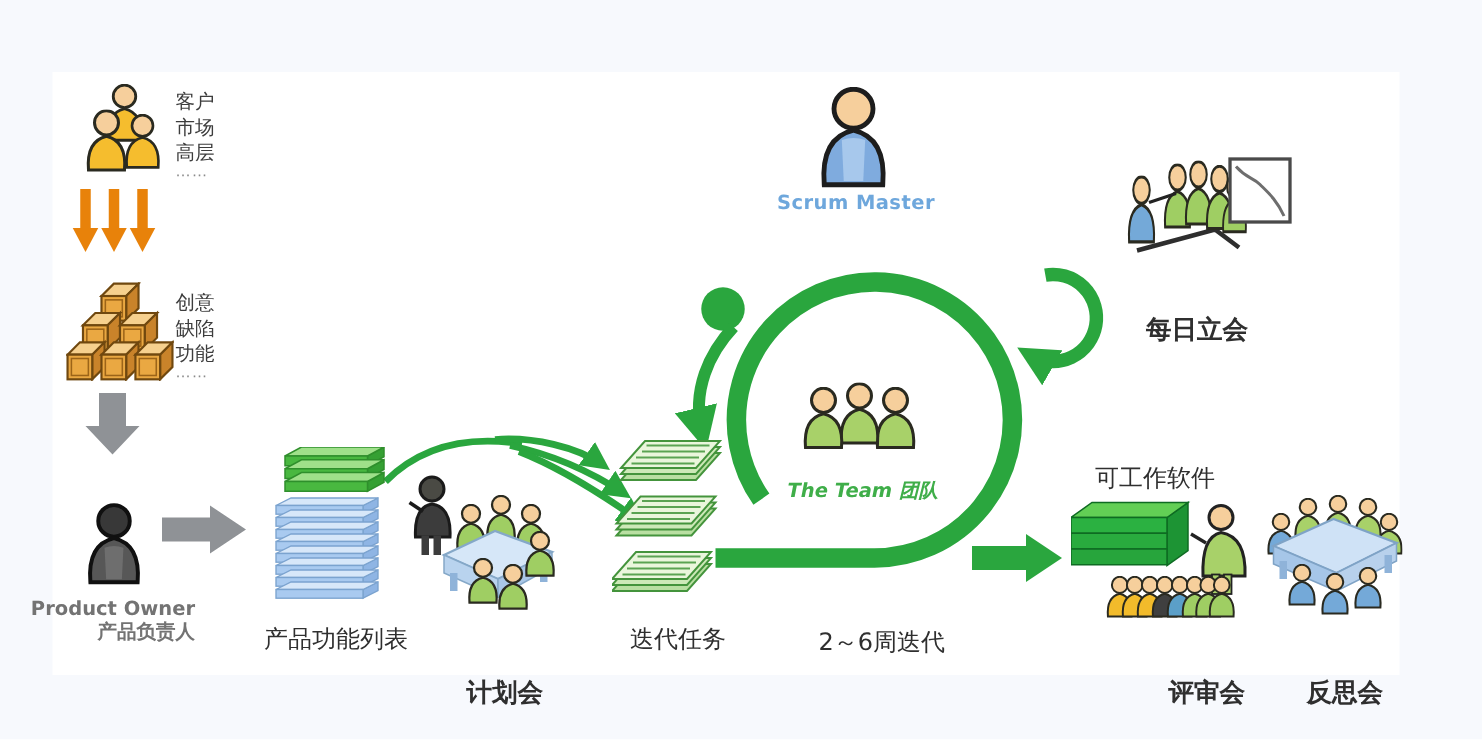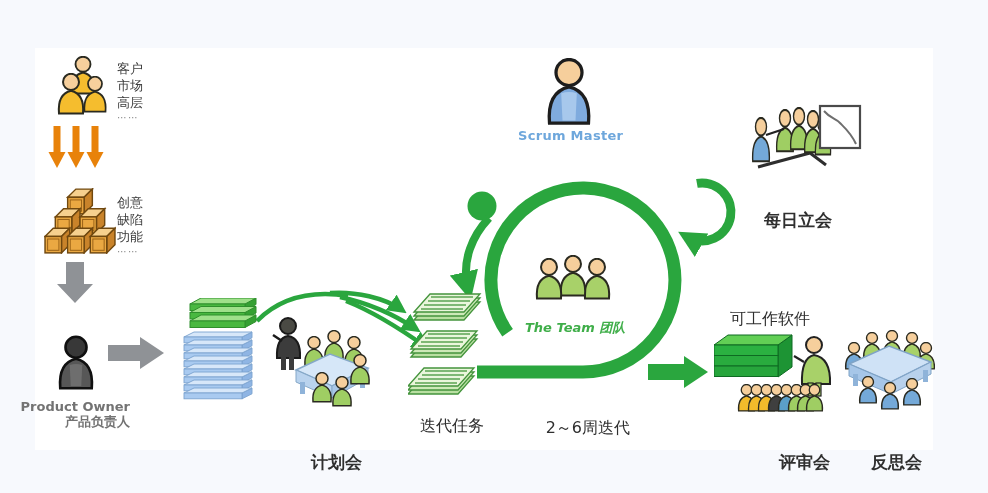--- a/index.html
+++ b/index.html
@@ -130,20 +130,21 @@
     <use href="#bk-gs" transform="translate(14,17)"></use>
     <use href="#bk-bs" transform="translate(8,34)"></use>
     <use href="#bk-bs" transform="translate(8,42)"></use>
     <use href="#bk-bs" transform="translate(8,50)"></use>
     <use href="#bk-bs" transform="translate(8,58)"></use>
     <use href="#bk-bs" transform="translate(8,66)"></use>
     <use href="#bk-bs" transform="translate(8,74)"></use>
     <use href="#bk-bs" transform="translate(8,82)"></use>
     <use href="#bk-bs" transform="translate(8,90)"></use>
   </svg>
+  <div class="lbl" style="left:148px;top:416px;width:124px">产品功能列表</div>
 
   <svg class="abs" style="left:272px;top:314px" width="100" height="98" viewBox="0 0 100 98">
     <g>
       <circle cx="16" cy="12" r="8" fill="#4a4a44" stroke="#1a1a1a" stroke-width="2"></circle>
       <path d="M5,44 Q4,24 16,22 Q29,24 28,44 Z" fill="#3c3c3c" stroke="#1a1a1a" stroke-width="2"></path>
       <path d="M10,27 L1,21" stroke="#1a1a1a" stroke-width="2.4"></path>
       <rect x="9" y="43" width="5" height="13" fill="#3c3c3c"></rect>
       <rect x="17" y="43" width="5" height="13" fill="#3c3c3c"></rect>
     </g>
     <use href="#sym-person" x="30" y="22" width="24" height="31" fill="#9fce63"></use>

